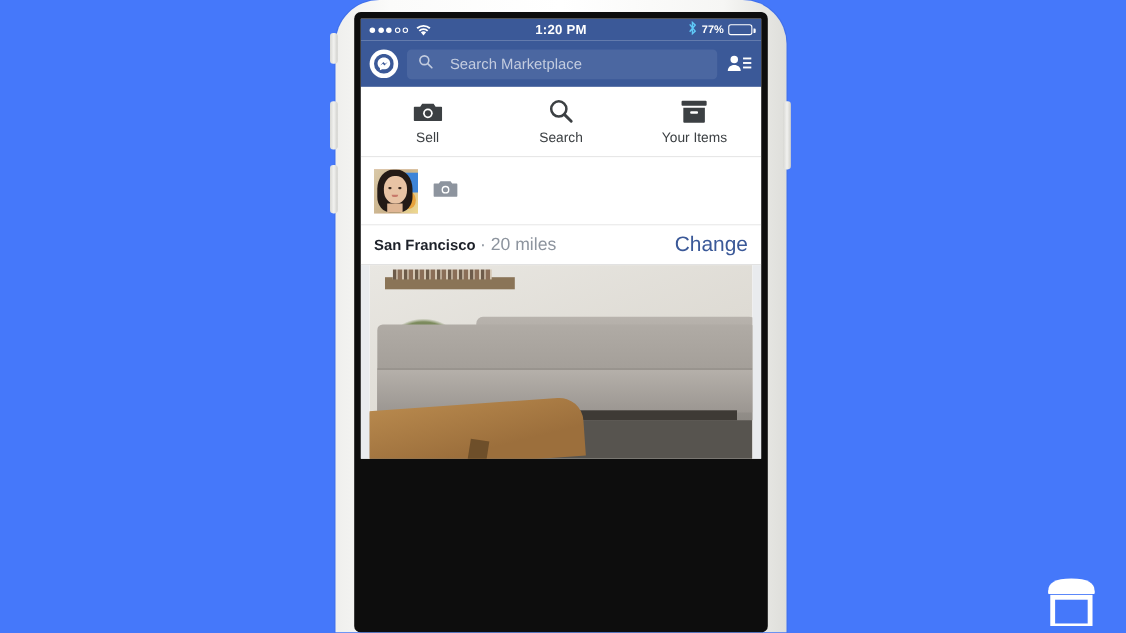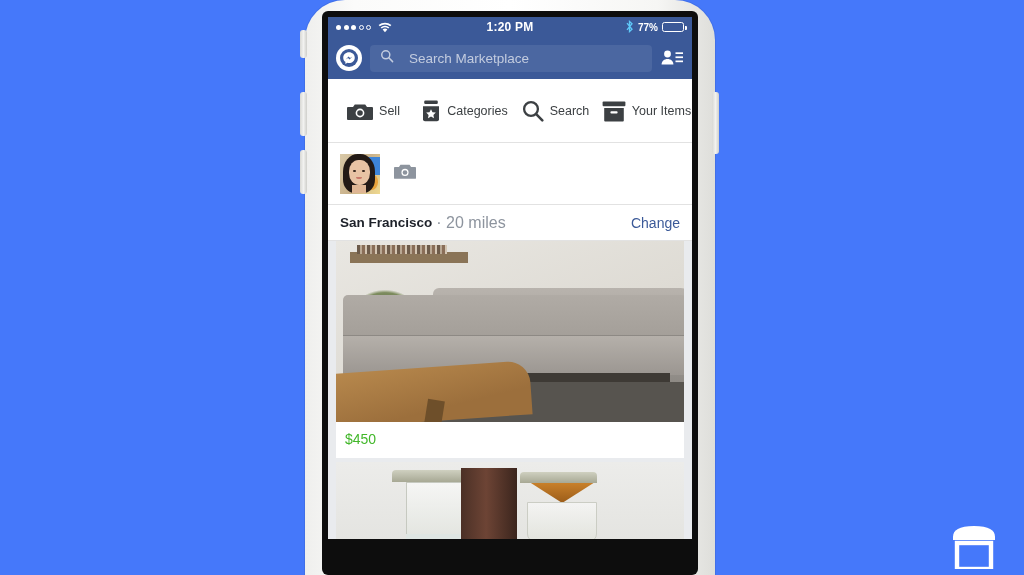--- a/index.html
+++ b/index.html
@@ -22,21 +22,21 @@
   #phone-inner-bezel {
     position: absolute;
     left: 322px; top: 11px;
     width: 376px; height: 564px;
     background: #0d0d0d;
     border-radius: 6px;
   }
   #screen {
     position: absolute;
     left: 328px; top: 17px;
-    width: 364px; height: 522px;
+    width: 364px; height: 400px;
     background: #ffffff;
     overflow: hidden;
   }
   
   .side-btn {
     position: absolute;
     background: linear-gradient(to right,#d8d8d4,#f2f2f0,#cfcfcb);
     border-radius: 3px;
   }
   #silent-switch { left: 300px; top: 30px;  width: 7px; height: 28px; }
@@ -88,21 +88,21 @@
   }
   #search-placeholder { color: #c3ccdf; font-size: 13.5px; }
   #contacts-icon { flex: 0 0 auto; display:flex; align-items:center; }
 
   
   #tab-row {
     height: 64px; background: #fff;
     display: flex; border-bottom: 1px solid #e2e2e2;
   }
   .tab {
-    flex: 1; display: flex; flex-direction: row;
+    flex: 1; display: flex; flex-direction: column;
     align-items: center; justify-content: center; gap: 6px;
   }
   .tab-label { font-size: 12.5px; color: #3c4043; font-weight: 500; }
   .tab-icon { height: 22px; display: flex; align-items: flex-end; }
 
   
   #composer {
     height: 62px; background: #fff; display: flex; align-items: center;
     padding: 0 12px; gap: 14px; border-bottom: 1px solid #e2e2e2;
   }
@@ -113,21 +113,21 @@
   #composer-placeholder { flex: 1; color: #9a9a9a; font-size: 15px; }
   #composer-camera { flex: 0 0 auto; }
 
   
   #location-row {
     height: 36px; background: #fff; display: flex; align-items: center;
     padding: 0 12px; border-bottom: 1px solid #e2e2e2;
   }
   #location-name { font-size: 13.5px; font-weight: bold; color: #1d2129; }
   #location-distance { font-size: 16px; color: #8d949e; margin-left: 4px; }
-  #change-link { margin-left: auto; font-size: 14px; color: #3b5998; }
+  #change-link { margin-left: auto; font-size: 19px; color: #3b5998; }
 
   
   #feed {
     background: #e9ebee; padding: 0 8px;
     display: flex; gap: 4px; position: relative; flex-direction: column;
   }
   .feed-col { flex: 1; display: flex; flex-direction: column; gap: 4px; }
   .card { background: #fff; overflow: hidden; }
   .card-photo { width: 100%; display: block; position: relative; overflow: hidden; }
   .card-price { font-size: 14px; color: #42b72a; padding: 9px 9px 11px 9px; }
@@ -313,30 +313,20 @@
       <span class="tab-icon">
         <svg width="26" height="20" viewBox="0 0 26 20">
           <path d="M1 5h5l1.8-2.6h10.4L20 5h5a1 1 0 0 1 1 1v11a1 1 0 0 1-1 1H1a1 1 0 0 1-1-1V6a1 1 0 0 1 1-1z" fill="#3c4043"></path>
           <circle cx="13" cy="11" r="4.4" fill="#fff"></circle>
           <circle cx="13" cy="11" r="2.8" fill="#3c4043"></circle>
         </svg>
       </span>
       <span class="tab-label">Sell</span>
     </div>
 
-    <div class="tab">
-      <span class="tab-icon">
-        <svg width="20" height="22" viewBox="0 0 20 22">
-          <rect x="3.2" y="0.5" width="13.6" height="3.4" rx="1.2" fill="#3c4043"></rect>
-          <path d="M2 6.2h16v13a2 2 0 0 1-2 2H4a2 2 0 0 1-2-2z" fill="#3c4043"></path>
-          <path d="M10 9.2l1.5 3 3.3.4-2.4 2.3.6 3.3-3-1.6-3 1.6.6-3.3L5.2 12.6l3.3-.4z" fill="#fff"></path>
-        </svg>
-      </span>
-      <span class="tab-label">Categories</span>
-    </div>
 
     <div class="tab">
       <span class="tab-icon">
         <svg width="22" height="22" viewBox="0 0 22 22">
           <circle cx="9" cy="9" r="6.9" stroke="#3c4043" stroke-width="2.3" fill="none"></circle>
           <line x1="14.2" y1="14.2" x2="20.3" y2="20.3" stroke="#3c4043" stroke-width="2.6" stroke-linecap="round"></line>
         </svg>
       </span>
       <span class="tab-label">Search</span>
     </div>

